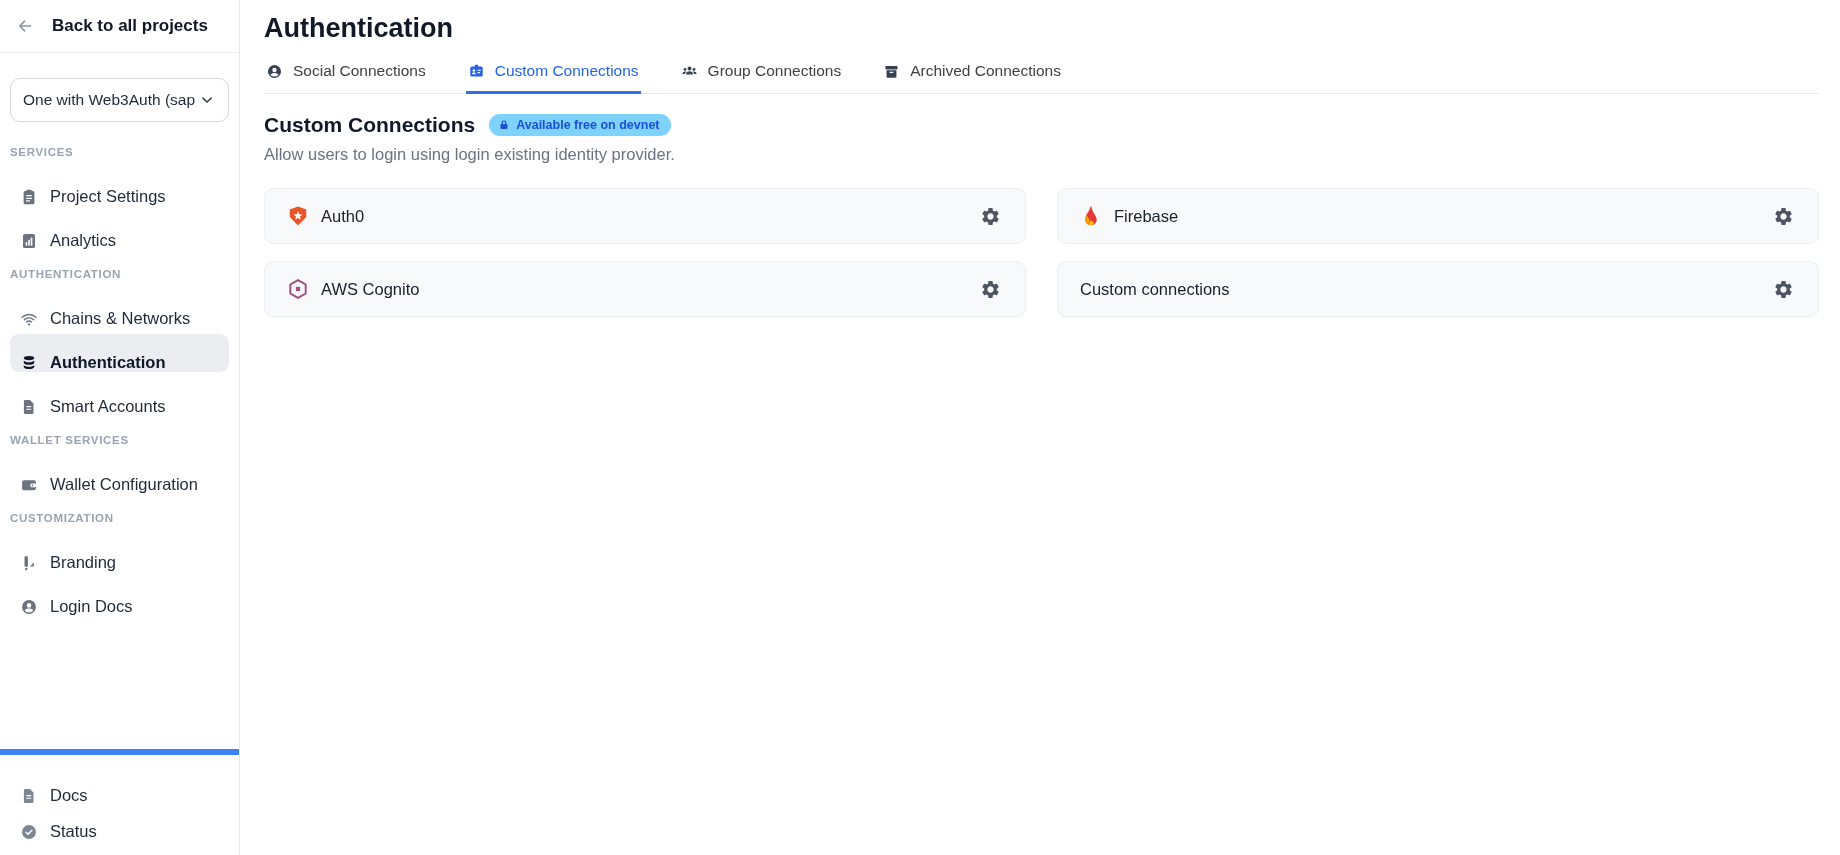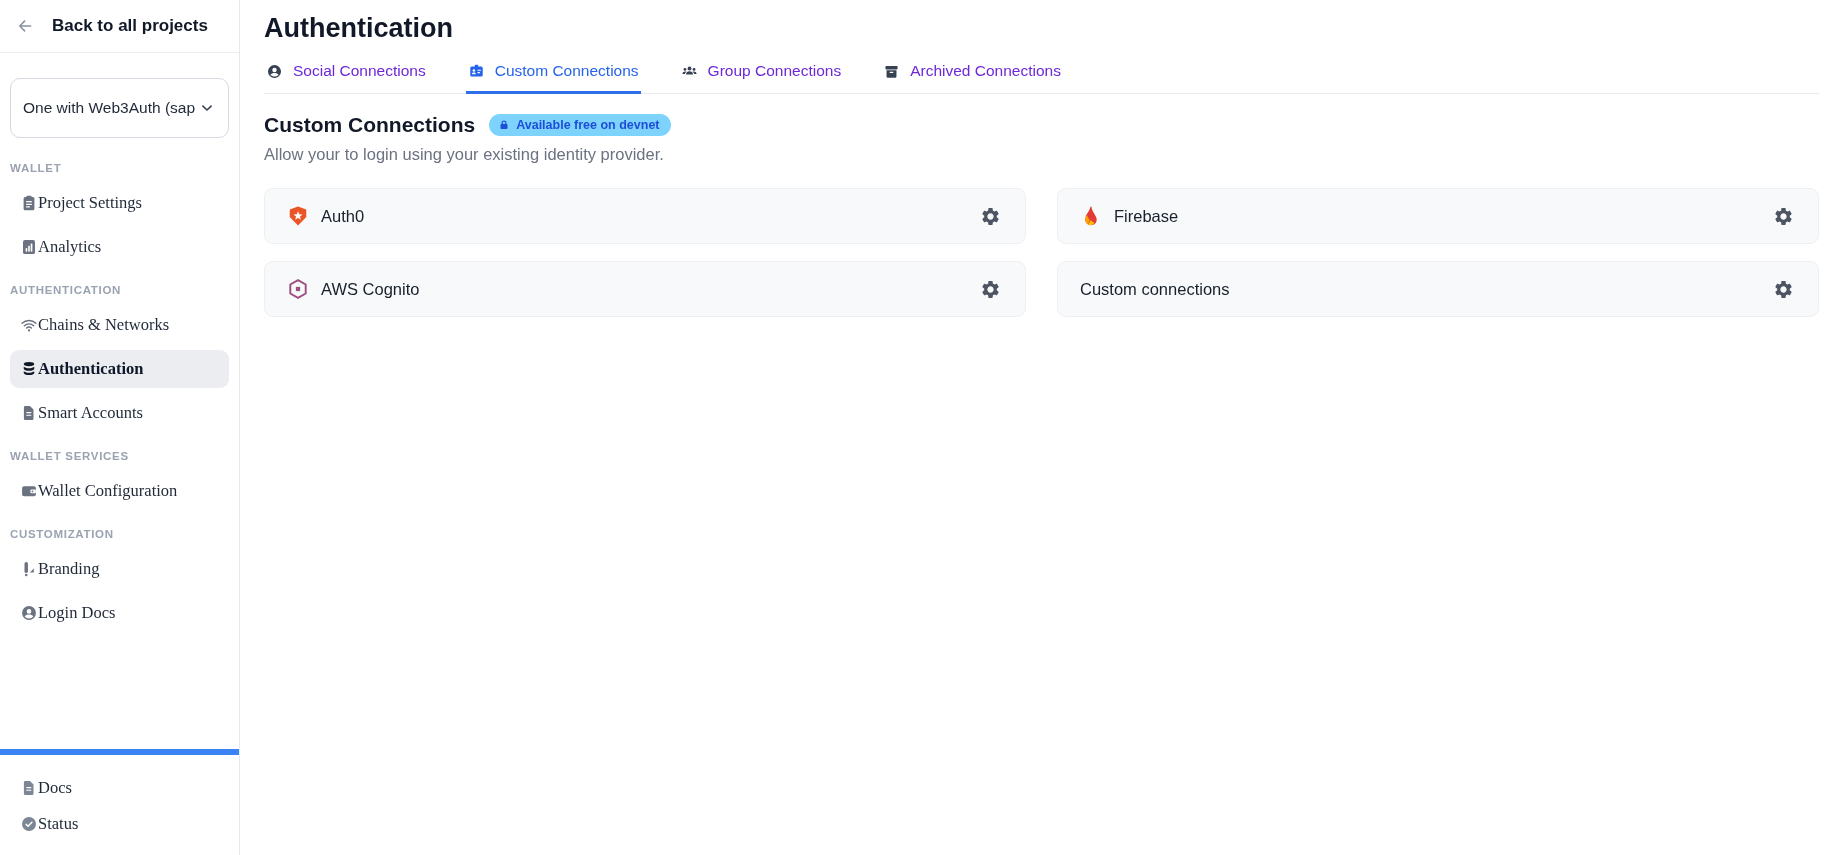--- a/index.html
+++ b/index.html
@@ -6,41 +6,41 @@
   html,body { width:1840px; height:855px; background:#ffffff;
     font-family:"Liberation Sans", sans-serif; color:#1f2937; overflow:hidden; }
   .app { display:flex; width:100%; height:100%; }
 
   
   .sidebar { width:240px; flex:none; height:100%; background:#fff;
     border-right:1px solid #e7e9ec; display:flex; flex-direction:column; }
   .back-row { height:53px; flex:none; display:flex; align-items:center; gap:18px;
     padding:0 16px; border-bottom:1px solid #eceef1; font-size:17px; font-weight:600;
     color:#111827; cursor:pointer; }
-  .project-select { margin:25px 10px 0 10px; height:60px; border:1px solid #d6dae0;
+  .project-select { margin:25px 10px 0 10px; height:44px; border:1px solid #d6dae0;
     border-radius:10px; display:flex; align-items:center; justify-content:space-between;
     padding:0 12px; font-size:15.5px; color:#1f2937; cursor:pointer; background:#fff; }
   .project-select .val { white-space:nowrap; overflow:hidden; max-width:178px; }
   .nav { padding:6px 10px 0 10px; flex:1 1 auto; overflow:hidden; }
   .sec-label { font-size:11.5px; font-weight:700; letter-spacing:.06em;
     color:#9aa3b0; margin:18px 0 10px 0; }
-  .nav-item { display:flex; align-items:center; height:38px;
+  .nav-item { display:flex; align-items:flex-end; gap:12px; height:38px;
     padding:0 10px; border-radius:9px; font-size:16.5px; font-weight:500;
-    color:#1f2937; cursor:pointer; margin-bottom:6px;font-family:Liberation Serif, serif; }
+    color:#1f2937; cursor:pointer; margin-bottom:6px; }
   .nav-item.active { background:#ebedf0; color:#0f172a; font-weight:600; }
   .icn { width:18px; height:18px; flex:none; display:block; }
   .side-footer { flex:none; border-top:6px solid #3b82f6; padding:16px 10px 12px 10px; }
   .side-footer .nav-item { height:34px; margin-bottom:2px; }
 
   
   .main { flex:1 1 auto; padding:0 21px 0 24px; }
   .page-title { margin-top:13px; font-size:27px; font-weight:700; color:#111827; }
   .tabbar { margin-top:16px; display:flex; gap:38px; border-bottom:1px solid #e7e9ec; }
   .tab { display:flex; align-items:center; gap:10px; padding:2px 2px 11px 2px;
-    font-size:15.5px; font-weight:500; color:#6d28d9; cursor:pointer;
+    font-size:15.5px; font-weight:500; color:#404040; cursor:pointer;
     border-bottom:3px solid transparent; margin-bottom:-1px; white-space:nowrap; }
   .tab.active { color:#2563eb; border-bottom-color:#2f6feb; }
   .tab .icn { width:17px; height:17px; }
 
   .sec-head { margin-top:19px; display:flex; align-items:center; gap:14px; }
   .sec-head h2 { font-size:21px; font-weight:700; color:#111827; }
   .badge { background:#7dd3fc; color:#1d4ed8; border-radius:999px;
     padding:4px 11px 4px 9px; font-size:12.5px; font-weight:700;
     display:flex; align-items:center; gap:6px; }
   .badge svg { width:12px; height:12px; }
@@ -74,21 +74,21 @@
 
     <div class="project-select">
       <span class="val">One with Web3Auth (sap</span>
       <svg class="icn" viewBox="0 0 24 24">
         <path d="M6.5 9.5L12 14.7l5.5-5.2" stroke="#374151" stroke-width="2.1" fill="none" stroke-linecap="round" stroke-linejoin="round"></path>
       </svg>
     </div>
 
     <nav class="nav">
 
-      <div class="sec-label">WALLET</div>
+      <div class="sec-label">SERVICES</div>
 
       <div class="nav-item">
         <svg class="icn" viewBox="0 0 24 24">
             <g fill="#6b7280">
           <rect x="4.8" y="4" width="14.4" height="17.6" rx="2"></rect>
           <rect x="8.6" y="2.2" width="6.8" height="3.8" rx="1.2"></rect>
           <rect x="8" y="9.4" width="8" height="1.6" rx=".8" fill="#fff"></rect>
           <rect x="8" y="12.9" width="8" height="1.6" rx=".8" fill="#fff"></rect>
           <rect x="8" y="16.4" width="5.4" height="1.6" rx=".8" fill="#fff"></rect>
             </g>
@@ -259,21 +259,21 @@
       <h2>Custom Connections</h2>
       <div class="badge">
         <svg viewBox="0 0 24 24">
           <path d="M8.4 10V7.6a3.6 3.6 0 0 1 7.2 0V10" stroke="#1d4ed8" stroke-width="2.4" fill="none"></path>
           <rect x="5" y="9.8" width="14" height="10.4" rx="2.2" fill="#1d4ed8"></rect>
         </svg>
         <span>Available free on devnet</span>
       </div>
     </div>
 
-    <div class="sec-desc">Allow your to login using your existing identity provider.</div>
+    <div class="sec-desc">Allow users to login using login existing identity provider.</div>
 
     <div class="cards">
 
       <div class="card">
         <div class="left">
           <svg class="logo" viewBox="0 0 24 24">
             <polygon points="12,1.6 21,4.9 21,13 12,22.4 3,13 3,4.9" fill="#eb5424"></polygon>
             <polygon points="12,6.6 13.3,10.2 17,10.3 14.1,12.6 15.1,16.2 12,14.1 8.9,16.2 9.9,12.6 7,10.3 10.7,10.2" fill="#ffffff"></polygon>
           </svg>
           <span>Auth0</span>

